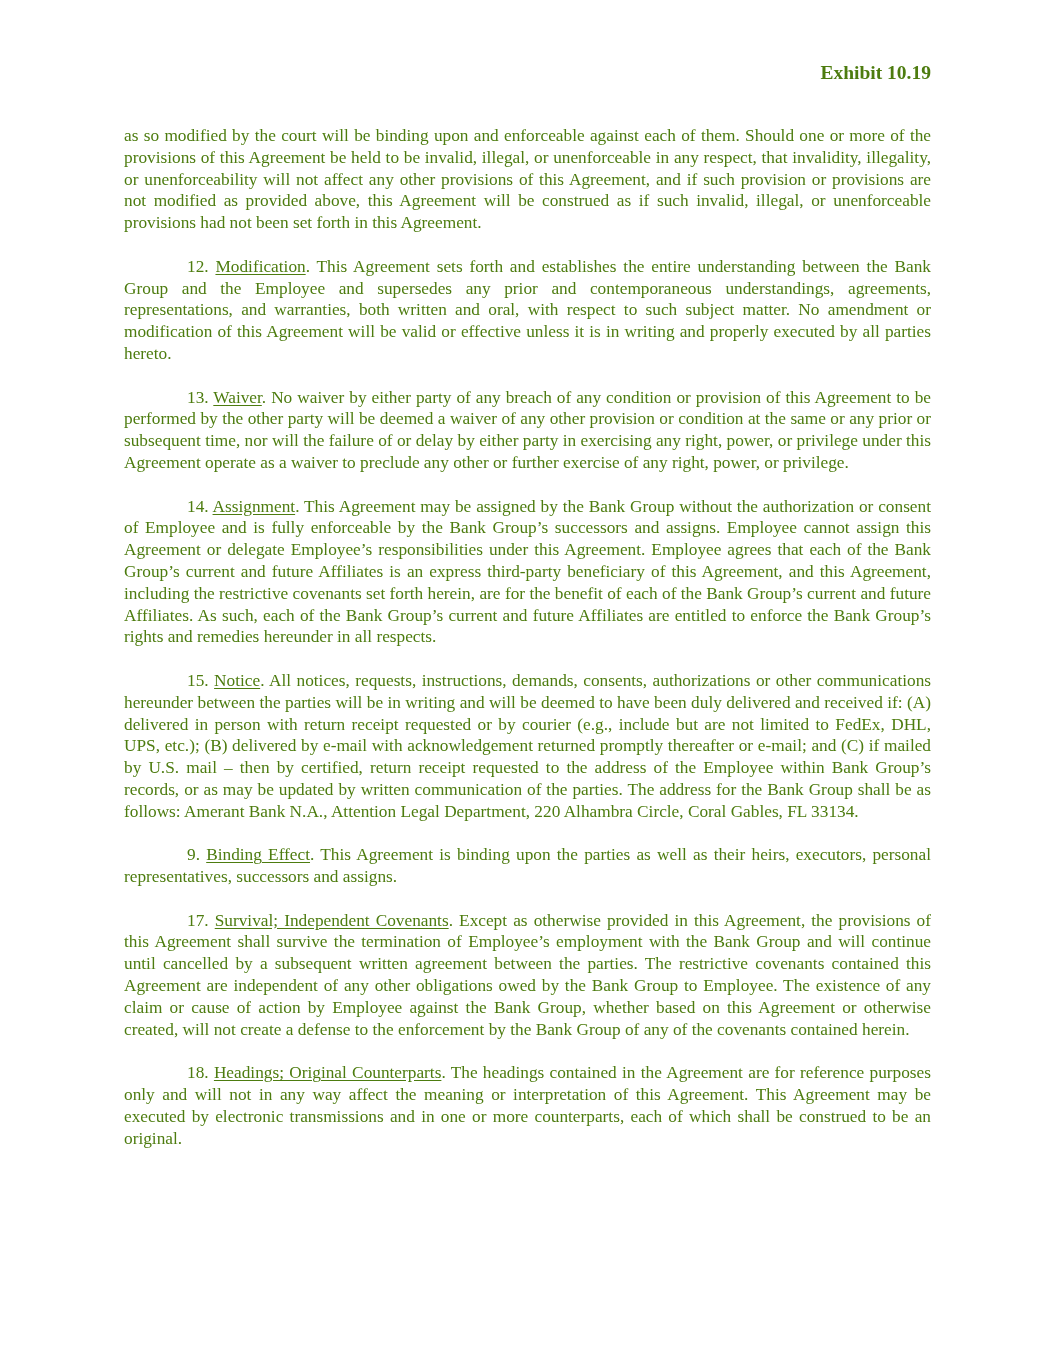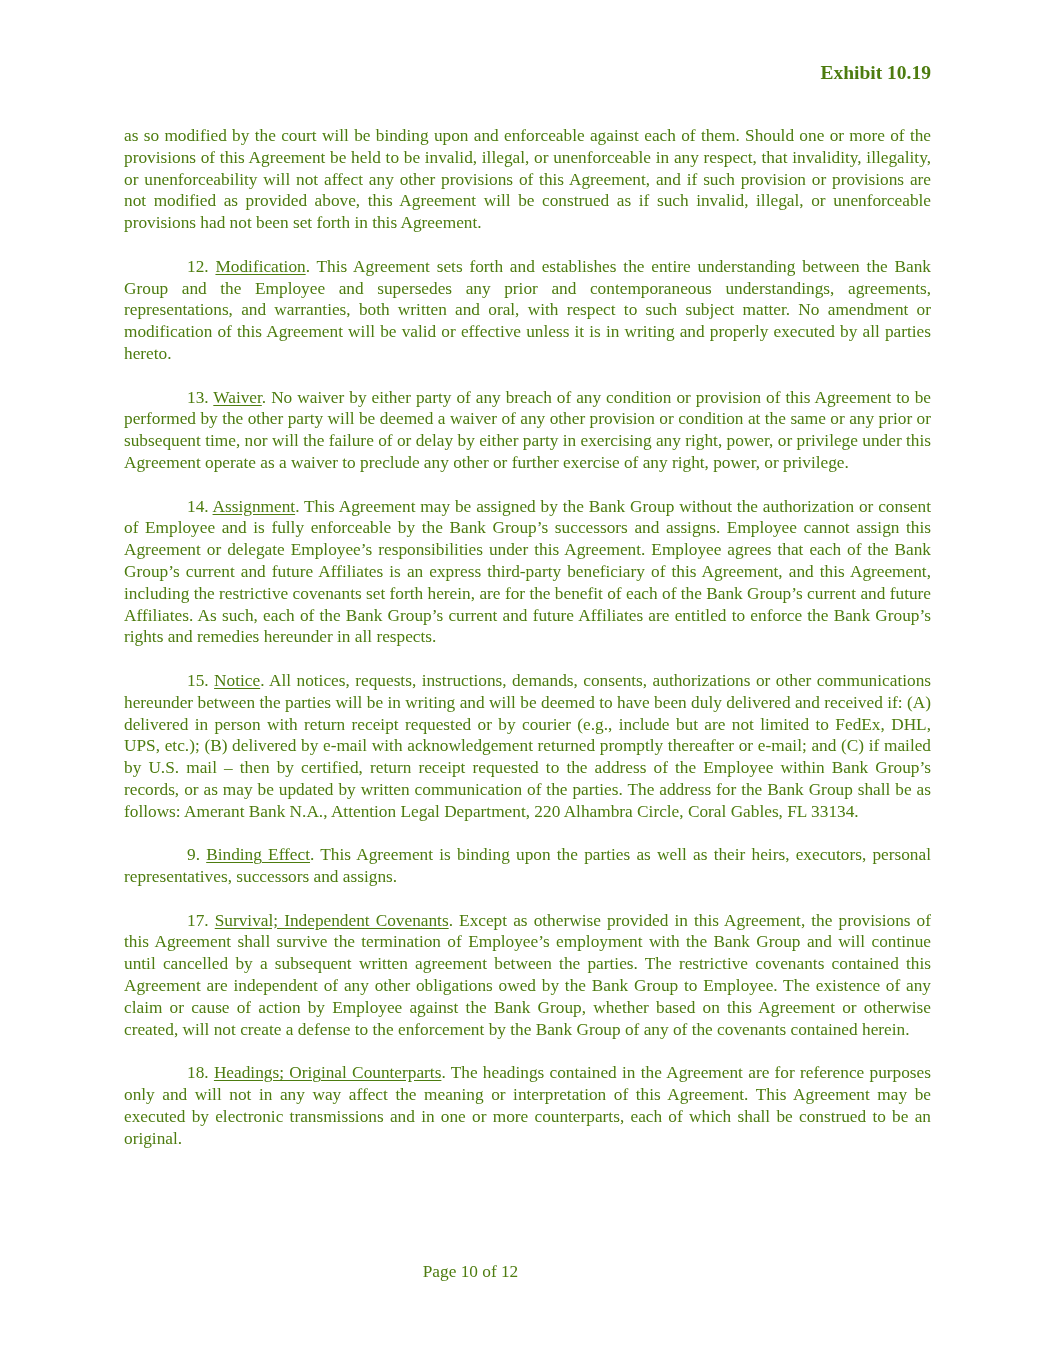--- a/index.html
+++ b/index.html
@@ -44,16 +44,13 @@
 
     <p class="para indent"><span class="num">15.</span> <span class="heading">Notice</span><span>. All notices, requests, instructions, demands, consents, authorizations or other communications hereunder between the parties will be in writing and will be deemed to have been duly delivered and received if: (A) delivered in person with return receipt requested or by courier (e.g., include but are not limited to FedEx, DHL, UPS, etc.); (B) delivered by e-mail with acknowledgement returned promptly thereafter or e-mail; and (C) if mailed by U.S. mail – then by certified, return receipt requested to the address of the Employee within Bank Group’s records, or as may be updated by written communication of the parties. The address for the Bank Group shall be as follows: Amerant Bank N.A., Attention Legal Department, 220 Alhambra Circle, Coral Gables, FL 33134.</span></p>
 
     <p class="para indent"><span class="num">9.</span> <span class="heading">Binding Effect</span><span>. This Agreement is binding upon the parties as well as their heirs, executors, personal representatives, successors and assigns.</span></p>
 
     <p class="para indent"><span class="num">17.</span> <span class="heading">Survival; Independent Covenants</span><span>. Except as otherwise provided in this Agreement, the provisions of this Agreement shall survive the termination of Employee’s employment with the Bank Group and will continue until cancelled by a subsequent written agreement between the parties. The restrictive covenants contained this Agreement are independent of any other obligations owed by the Bank Group to Employee. The existence of any claim or cause of action by Employee against the Bank Group, whether based on this Agreement or otherwise created, will not create a defense to the enforcement by the Bank Group of any of the covenants contained herein.</span></p>
 
     <p class="para indent"><span class="num">18.</span> <span class="heading">Headings; Original Counterparts</span><span>. The headings contained in the Agreement are for reference purposes only and will not in any way affect the meaning or interpretation of this Agreement. This Agreement may be executed by electronic transmissions and in one or more counterparts, each of which shall be construed to be an original.</span></p>
   </div>
 
-  <div class="footer">
-    <span>Page 10 of 12</span>
-  </div>
 </div>
 
 </body></html>

